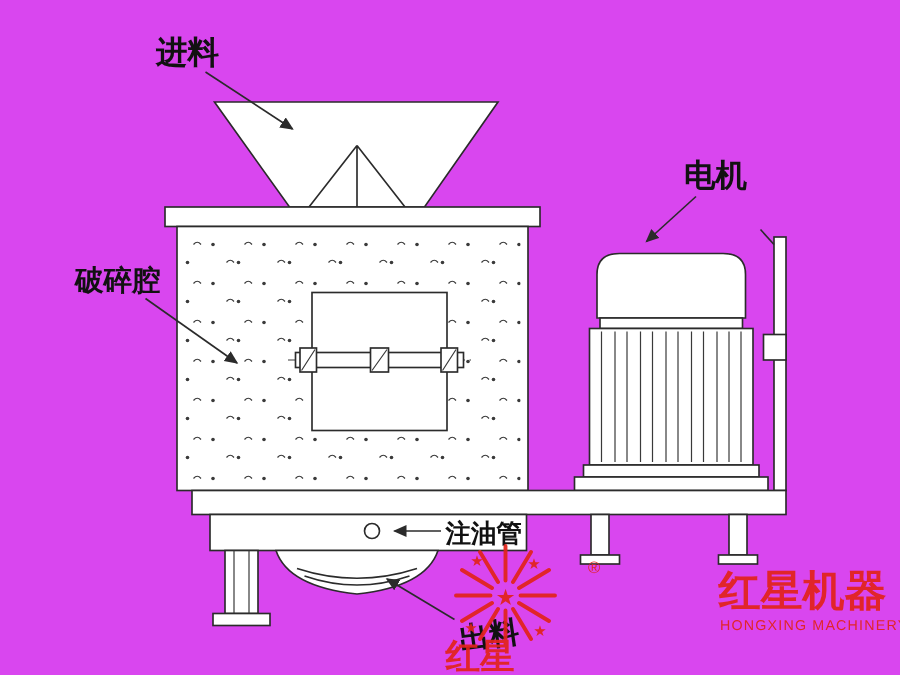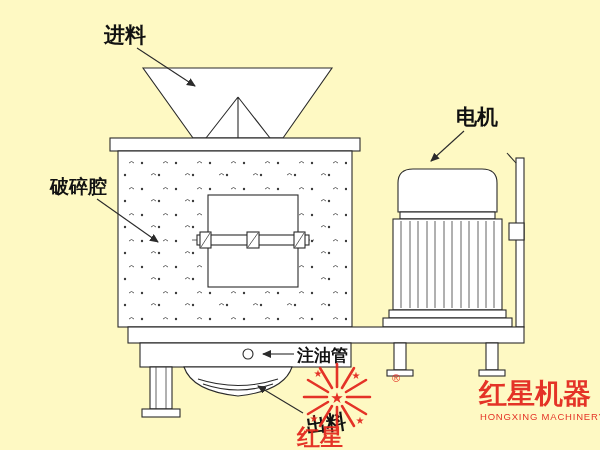--- a/index.html
+++ b/index.html
@@ -1,18 +1,18 @@
 <!DOCTYPE html>
 <html><head>
 <meta charset="utf-8">
 <style>
   * { margin: 0; padding: 0; box-sizing: border-box; }
   html, body { width: 600px; height: 450px; background: #ffffff; overflow: hidden;
                font-family: "Liberation Sans", "DejaVu Sans", sans-serif; }
-  .stage { position: relative; width: 600px; height: 450px; background: #fef9c3; }
+  .stage { position: relative; width: 600px; height: 450px; background: #d946ef; }
   svg text { font-family: "Liberation Sans", "DejaVu Sans", sans-serif; }
   .ln   { fill: none; stroke: #2b2b2b; stroke-width: 1.1; }
   .fw   { fill: #ffffff; stroke: #2b2b2b; stroke-width: 1.1; }
   .thin { fill: none; stroke: #3a3a3a; stroke-width: 0.8; }
   .lbl  { fill: #111111; font-weight: bold; }
   .red  { fill: #e2231a; }
   .redln{ stroke: #e2231a; stroke-width: 2.6; stroke-linecap: round; }
 </style>
 </head>
 <body>

